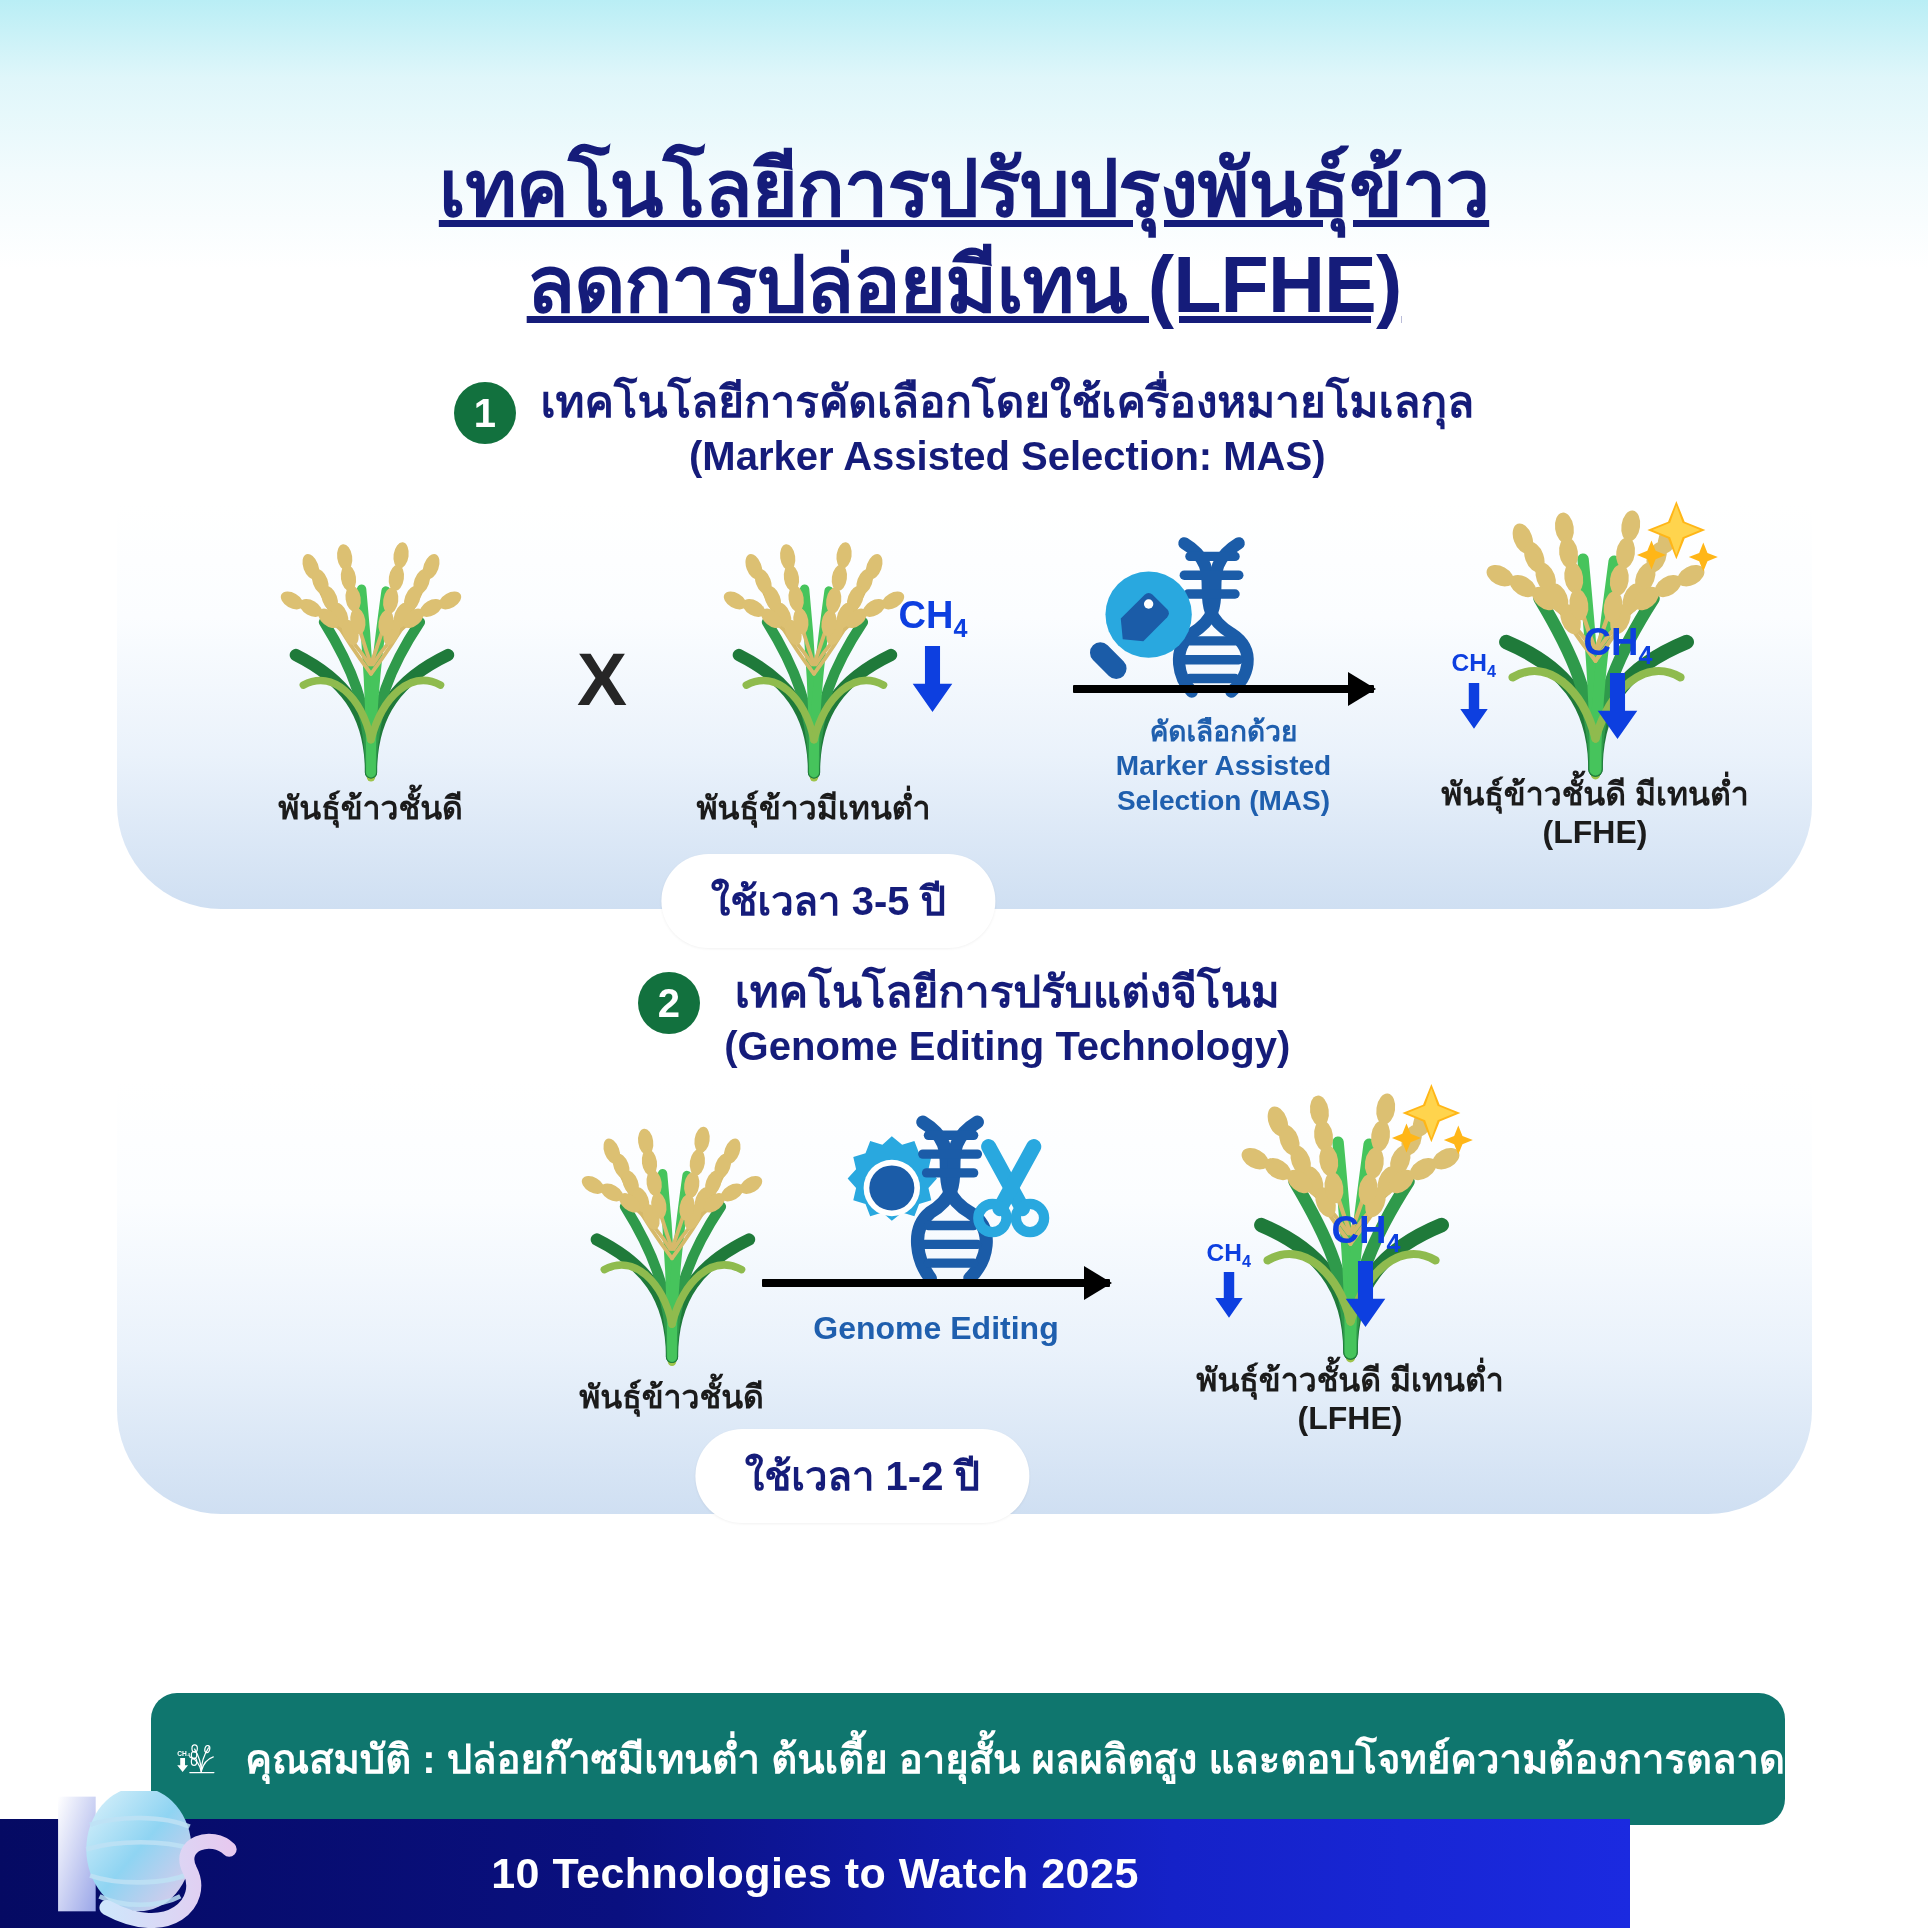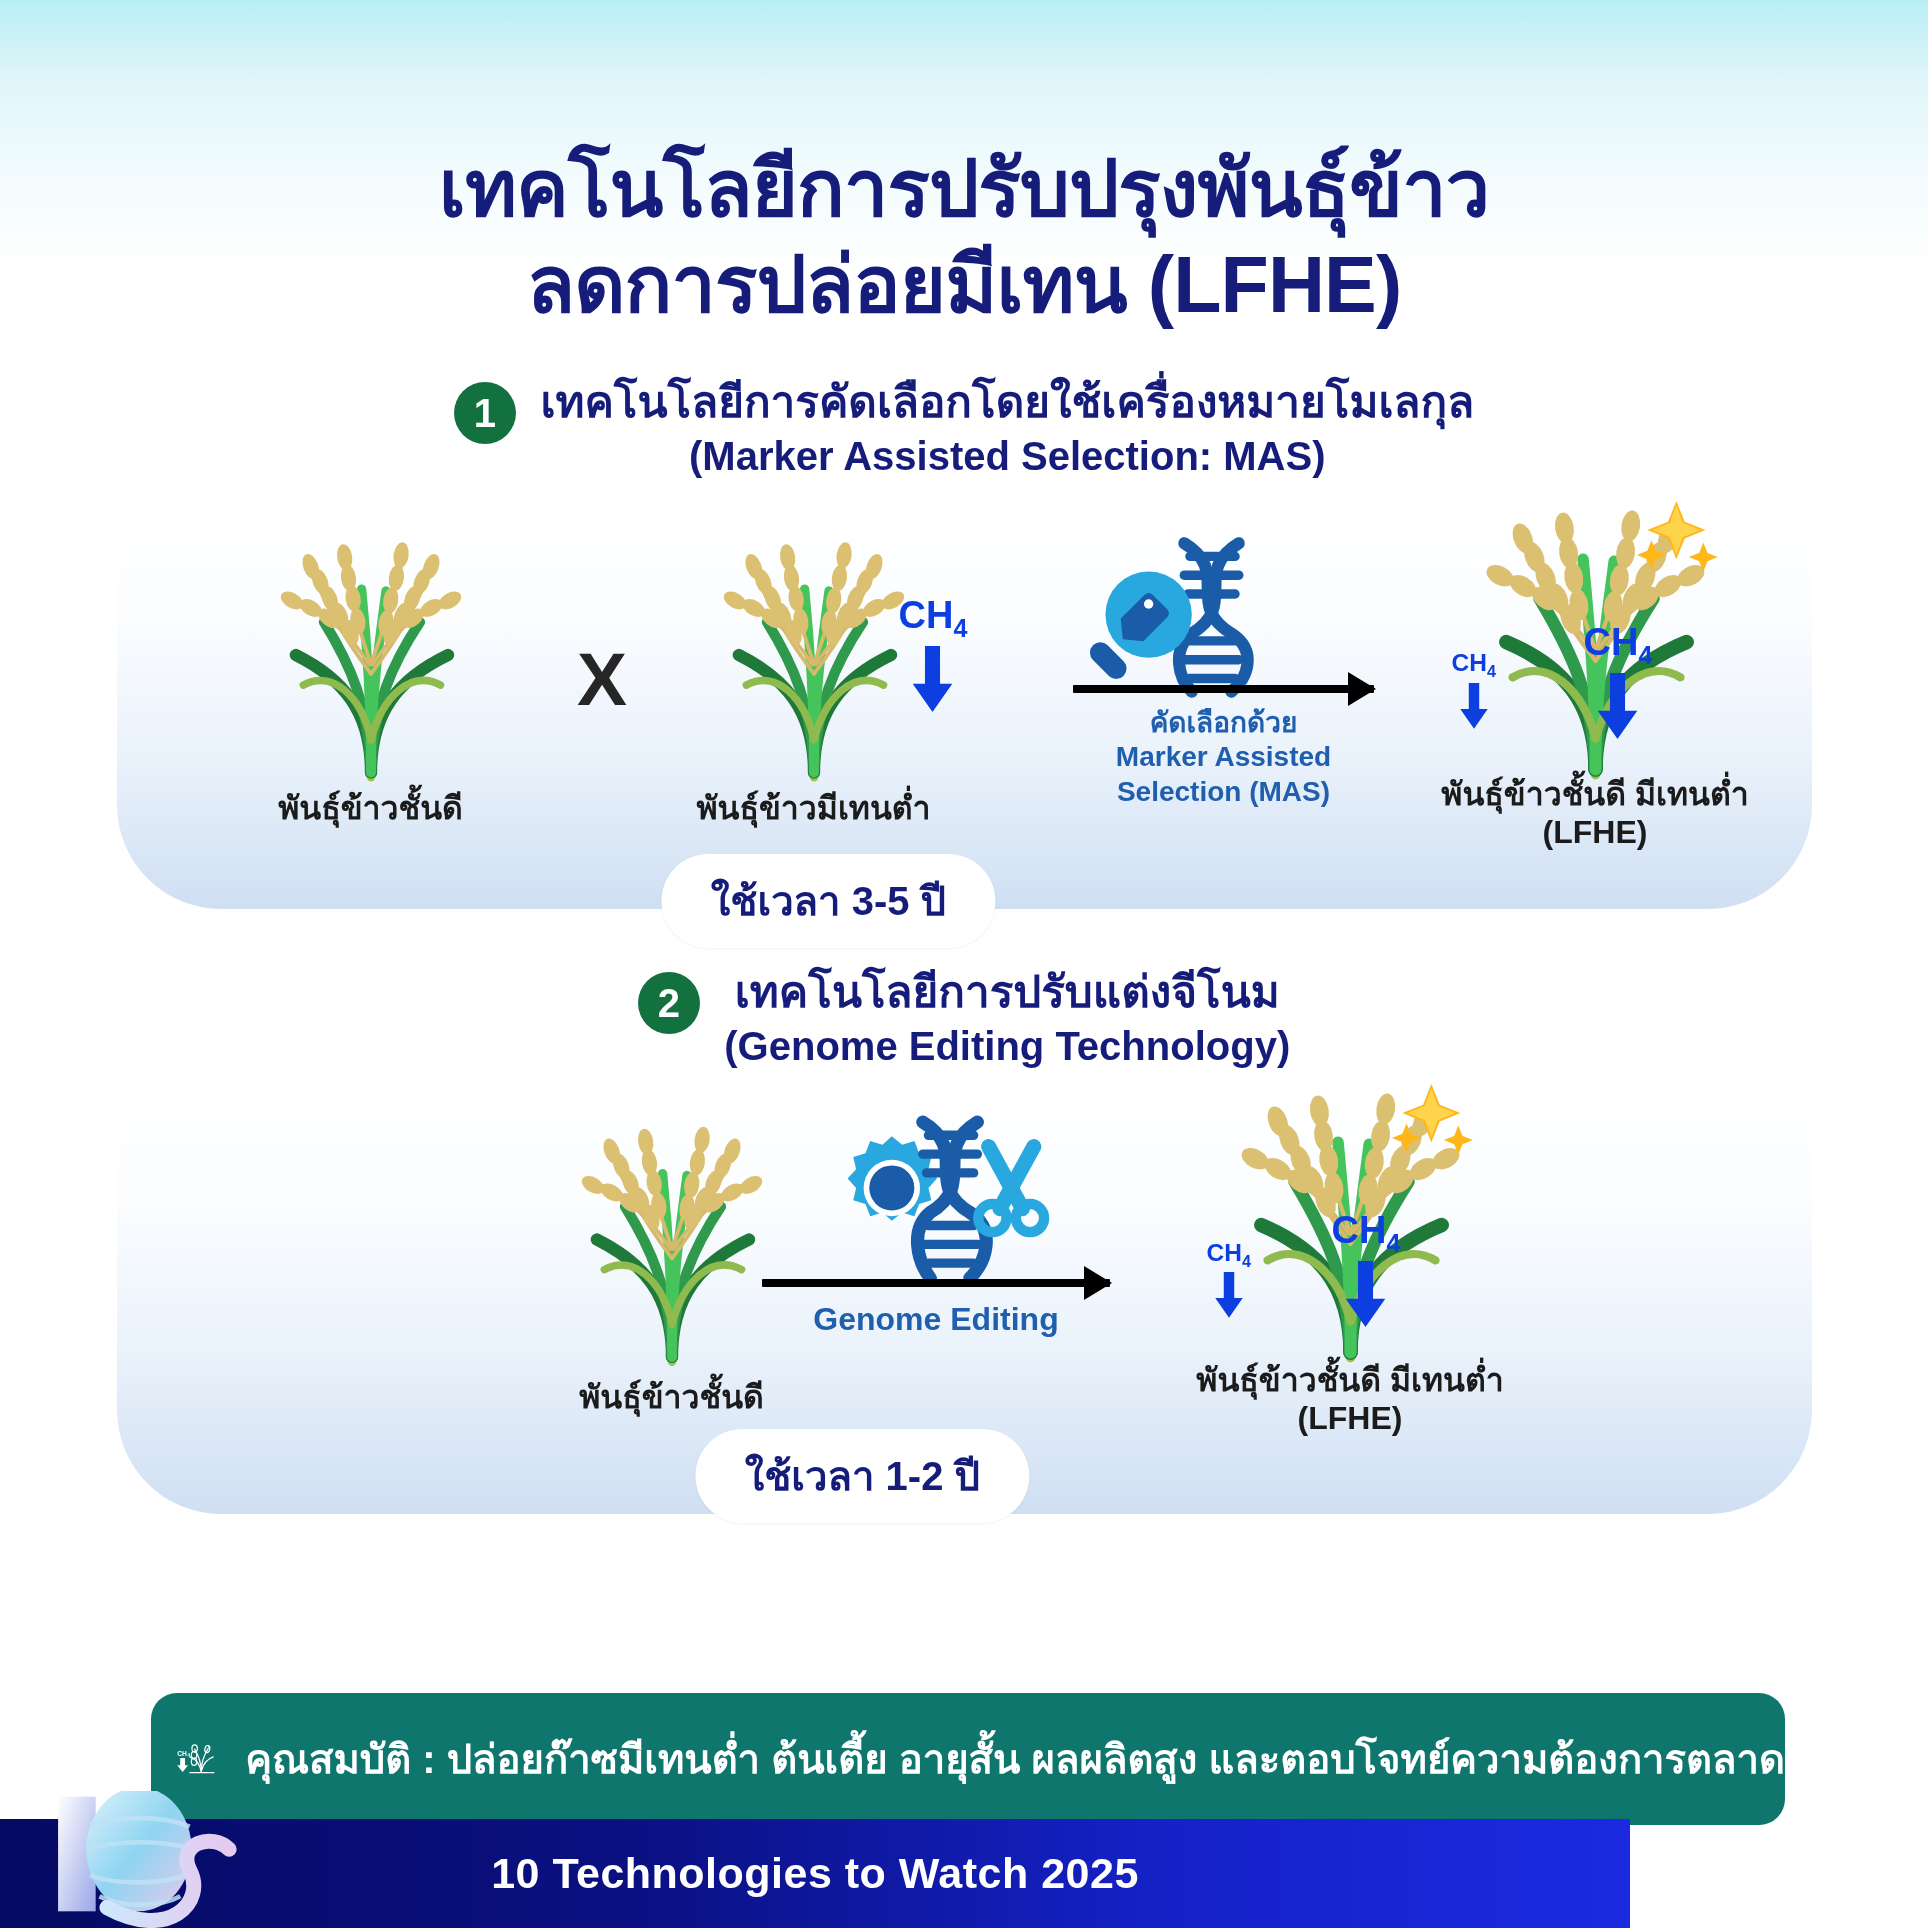--- a/index.html
+++ b/index.html
@@ -7,20 +7,21 @@
     width:1928px;height:1928px;overflow:hidden;
     font-family:"Liberation Sans","DejaVu Sans",sans-serif;
     background:linear-gradient(to bottom,#b9eef5 0%,#dff6fa 4%,#f2fbfd 9%,#ffffff 14%,#ffffff 100%);
     position:relative;
   }
   
   .title-wrap{text-align:center;padding-top:141px;}
   .title-line{
     color:#151C7A;font-weight:bold;font-size:79px;line-height:1.22;
     letter-spacing:-0.9px;
+    text-decoration:underline;
   }
   
   .sec-head{display:flex;justify-content:center;align-items:flex-start;gap:24.5px;margin-top:43px;}
   .badge{
     width:62px;height:62px;border-radius:50%;background:#12713E;color:#fff;
     font-size:40px;font-weight:bold;display:flex;align-items:center;justify-content:center;
     flex:0 0 auto;margin-top:5.6px;
   }
   .sec-txt{text-align:center;}
   .sec-th{color:#151C7A;font-weight:bold;font-size:44px;line-height:1.15;}
@@ -40,21 +41,21 @@
     color:#1b1b1b;font-weight:bold;font-size:32px;line-height:1.18;white-space:nowrap;
   }
   .xmark{color:#262626;font-weight:bold;font-size:75px;}
   
   .arrow-block{position:absolute;text-align:center;}
   .arrow-line{position:relative;height:8.5px;background:#000;border-radius:0.9px;}
   .arrow-line:after{
     content:"";position:absolute;right:-1.9px;top:50%;transform:translateY(-50%);
     border-left:28px solid #000;border-top:17px solid transparent;border-bottom:17px solid transparent;
   }
-  .arrow-cap{color:#1F5FAE;font-weight:bold;font-size:28px;line-height:1.22;margin-top:13px;}
+  .arrow-cap{color:#1F5FAE;font-weight:bold;font-size:28px;line-height:1.22;margin-top:22px;}
   
   .pill{
     position:absolute;left:50%;transform:translateX(-50%);
     background:#fff;border-radius:56px;color:#151C7A;font-weight:bold;font-size:40px;
     padding:15px 49px;white-space:nowrap;box-shadow:0 0.9px 2.8px rgba(0,0,0,.06);
   }
   
   .ch4{position:absolute;display:flex;flex-direction:column;align-items:center;}
   .ch4 .lbl{color:#0d3fe0;font-weight:bold;line-height:1;}
   .ch4 .lbl sub{font-size:.66em;}

